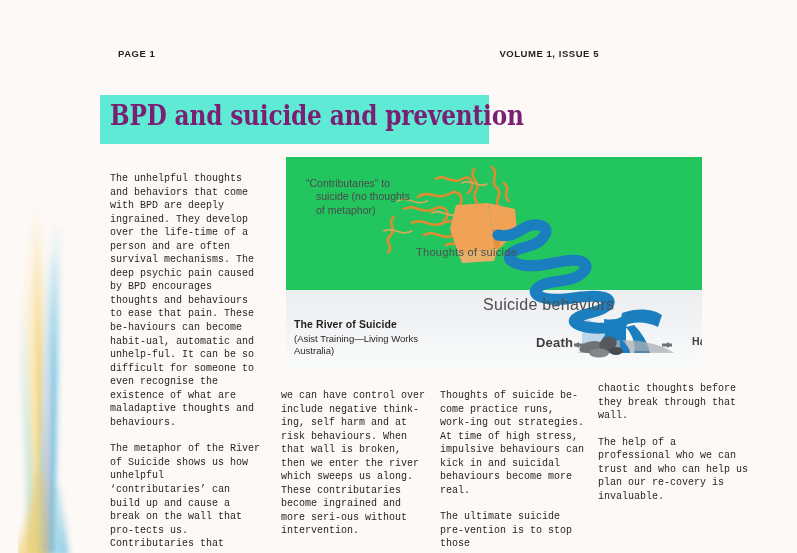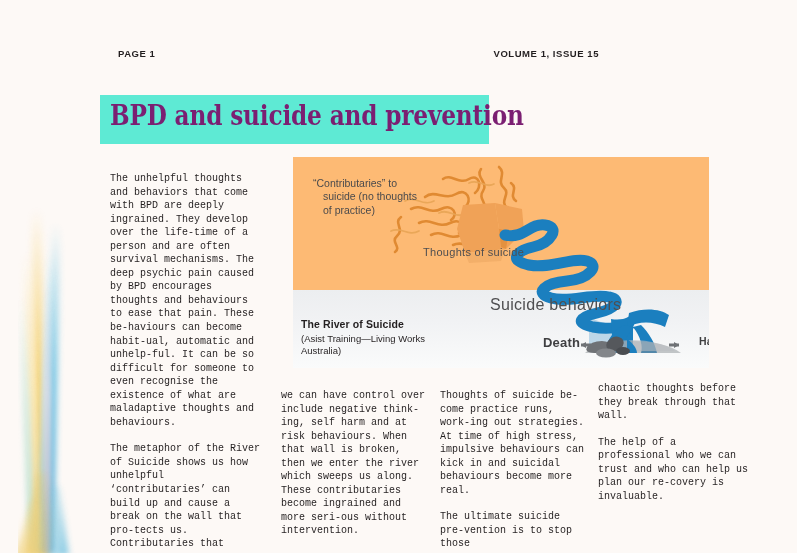--- a/index.html
+++ b/index.html
@@ -85,25 +85,25 @@
     letter-spacing: -0.2px;
     color: #7b1f72;
     transform: scaleX(0.86);
     transform-origin: left center;
     white-space: nowrap;
   }
 
   
   .figure {
     position: absolute;
-    left: 293px;
+    left: 286px;
     top: 157px;
     width: 416px;
     height: 211px;
-    background: #fdba74;
+    background: #22c55e;
     overflow: hidden;
   }
   .fig-lower-band {
     position: absolute;
     left: 0; right: 0; bottom: 0;
     height: 78px;
     background: linear-gradient(to bottom, #eceef0 0%, #f1f2f4 40%, #fafbfb 100%);
   }
   .fig-svg { position: absolute; left: 0; top: 0; }
 
@@ -164,21 +164,21 @@
   <div class="ribbon rb2"></div>
   <div class="ribbon rb1"></div>
   <div class="ribbon rb5"></div>
   <div class="ribbon rb-splay-a"></div>
   <div class="ribbon rb-splay-b"></div>
   <div class="ribbon rb-splay-c"></div>
 </div>
 
 <div class="runhead">
   <span class="pg">PAGE 1</span>
-  <span class="vol">VOLUME 1, ISSUE 15</span>
+  <span class="vol">VOLUME 1, ISSUE 5</span>
 </div>
 
 <div class="banner">
   <h1>BPD and suicide and prevention</h1>
 </div>
 
 <div class="figure">
   <div class="fig-lower-band"></div>
 
   <svg class="fig-svg" width="416" height="211" viewBox="0 0 416 211">
@@ -247,21 +247,21 @@
       <path d="M298 188 L288 188" stroke="#6f7276" stroke-width="3"></path>
       <path d="M288 188 l5 -3 v6 z" fill="#6f7276"></path>
       <path d="M376 188 L386 188" stroke="#6f7276" stroke-width="3"></path>
       <path d="M386 188 l-5 -3 v6 z" fill="#6f7276"></path>
     </g>
   </svg>
 
   <div class="fig-label lab-contrib">
     <span>“Contributaries” to</span>
     <span class="l2">suicide (no thoughts</span>
-    <span class="l2">of practice)</span>
+    <span class="l2">of metaphor)</span>
   </div>
   <div class="fig-label lab-thoughts">Thoughts of suicide</div>
   <div class="fig-label lab-behaviors">Suicide behaviors</div>
   <div class="fig-label lab-death">Death</div>
   <div class="fig-label lab-harm">Harm</div>
 
   <div class="fig-caption">
     <div class="cap-title">The River of Suicide</div>
     <div class="cap-sub">(Asist Training—Living Works Australia)</div>
   </div>

